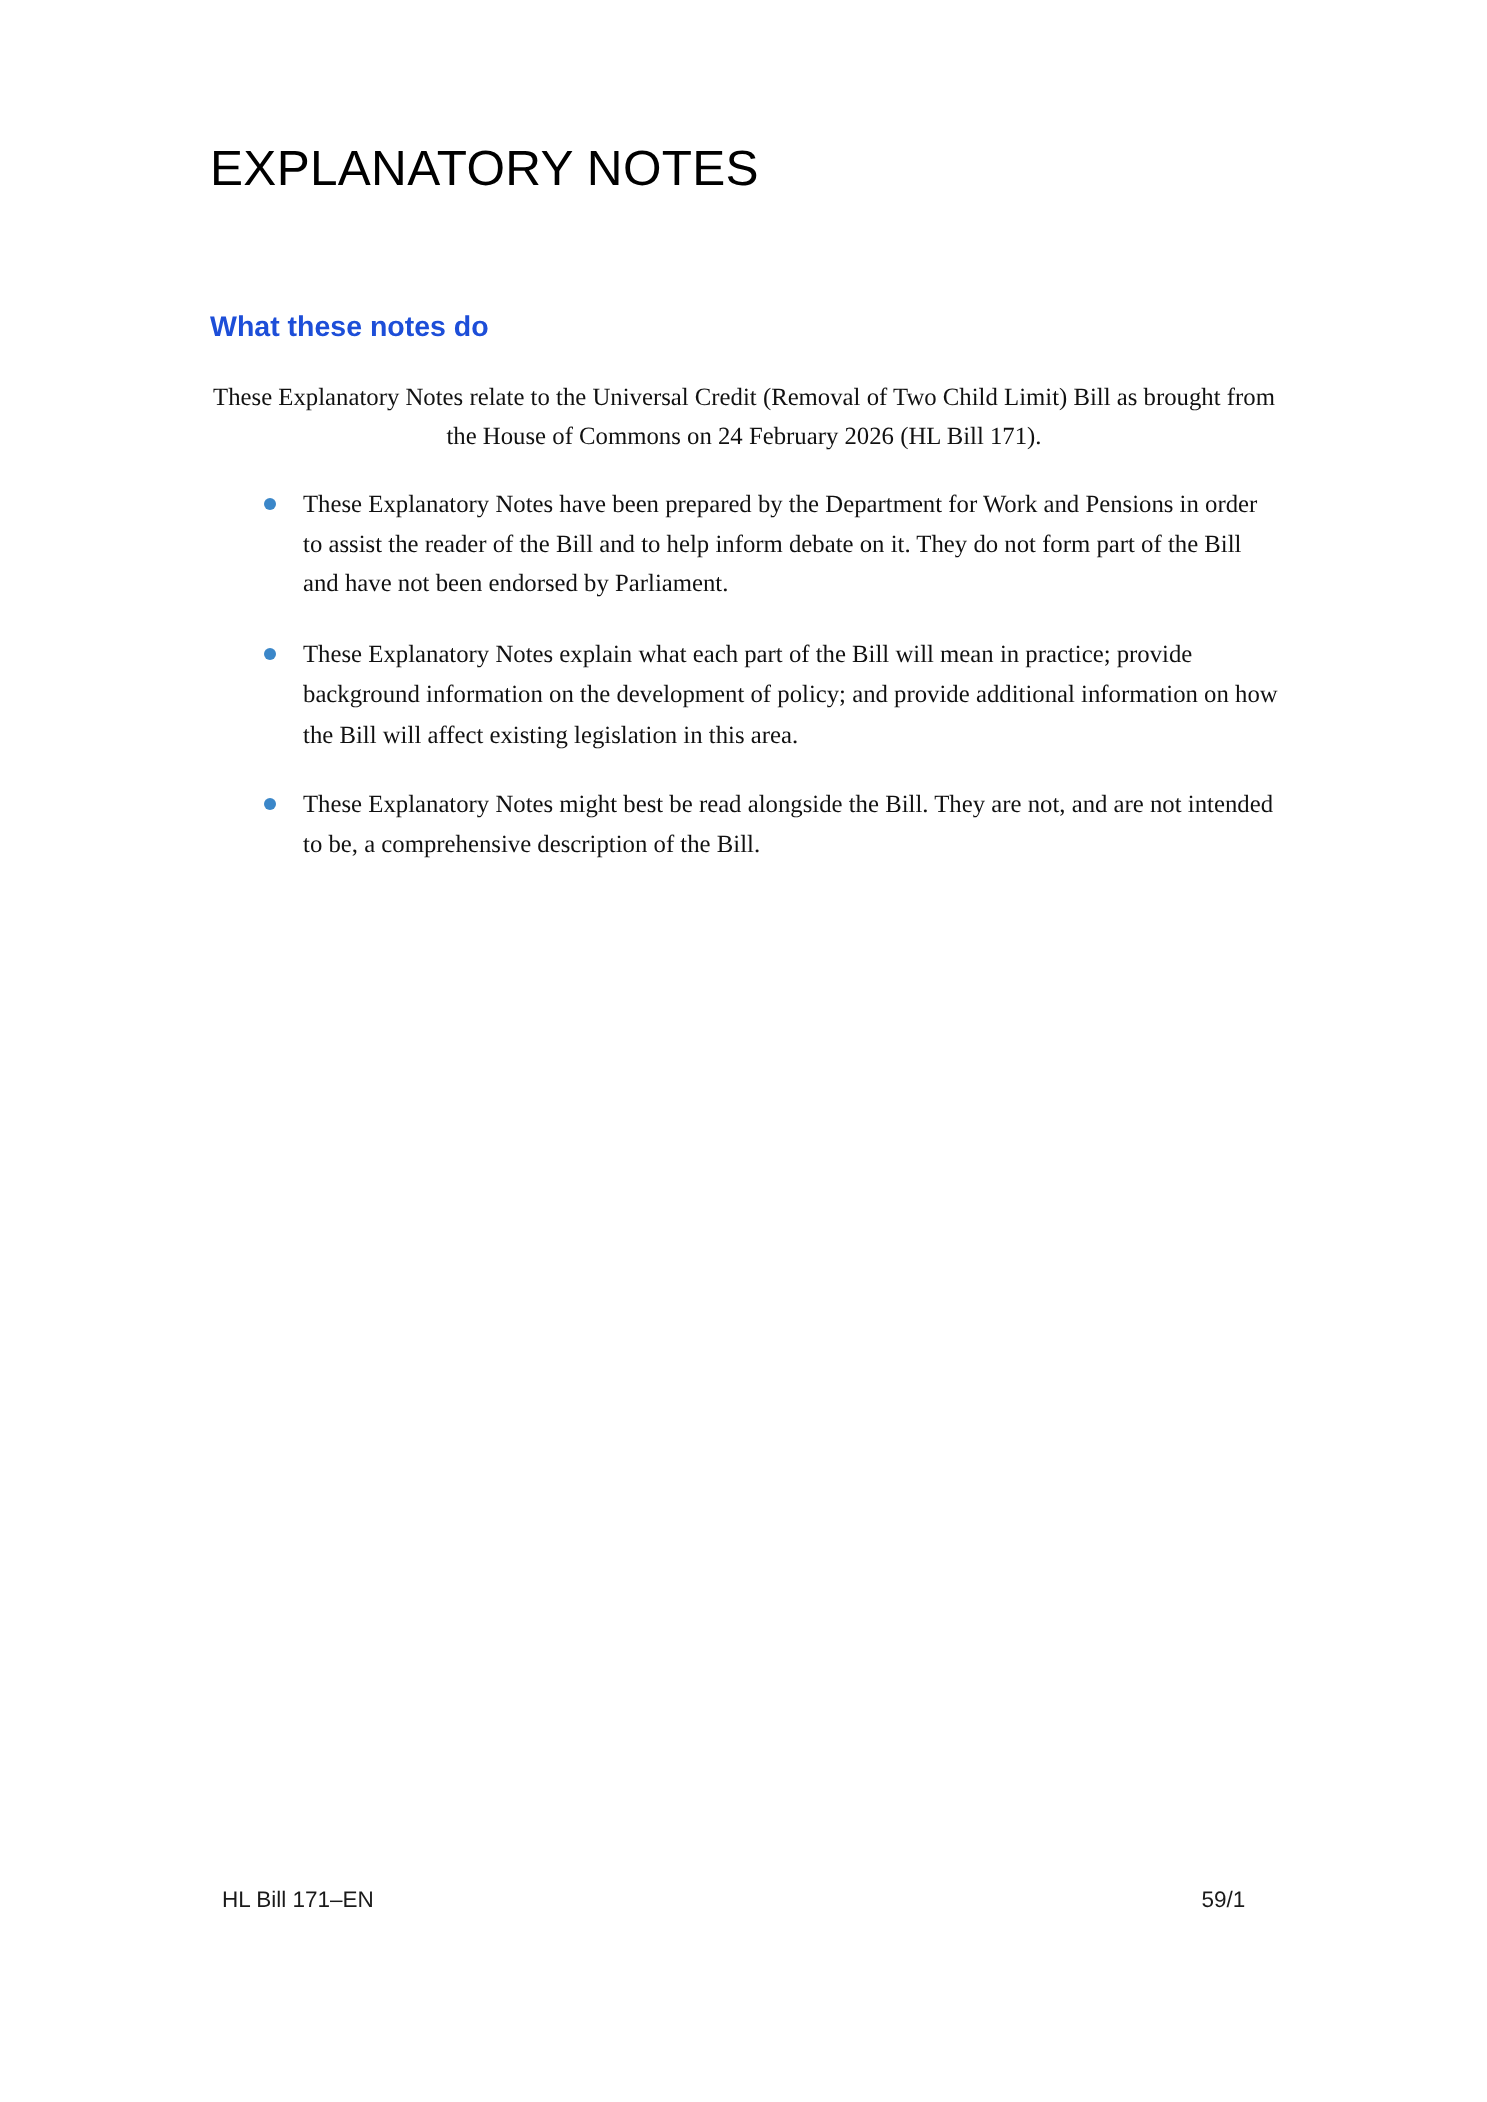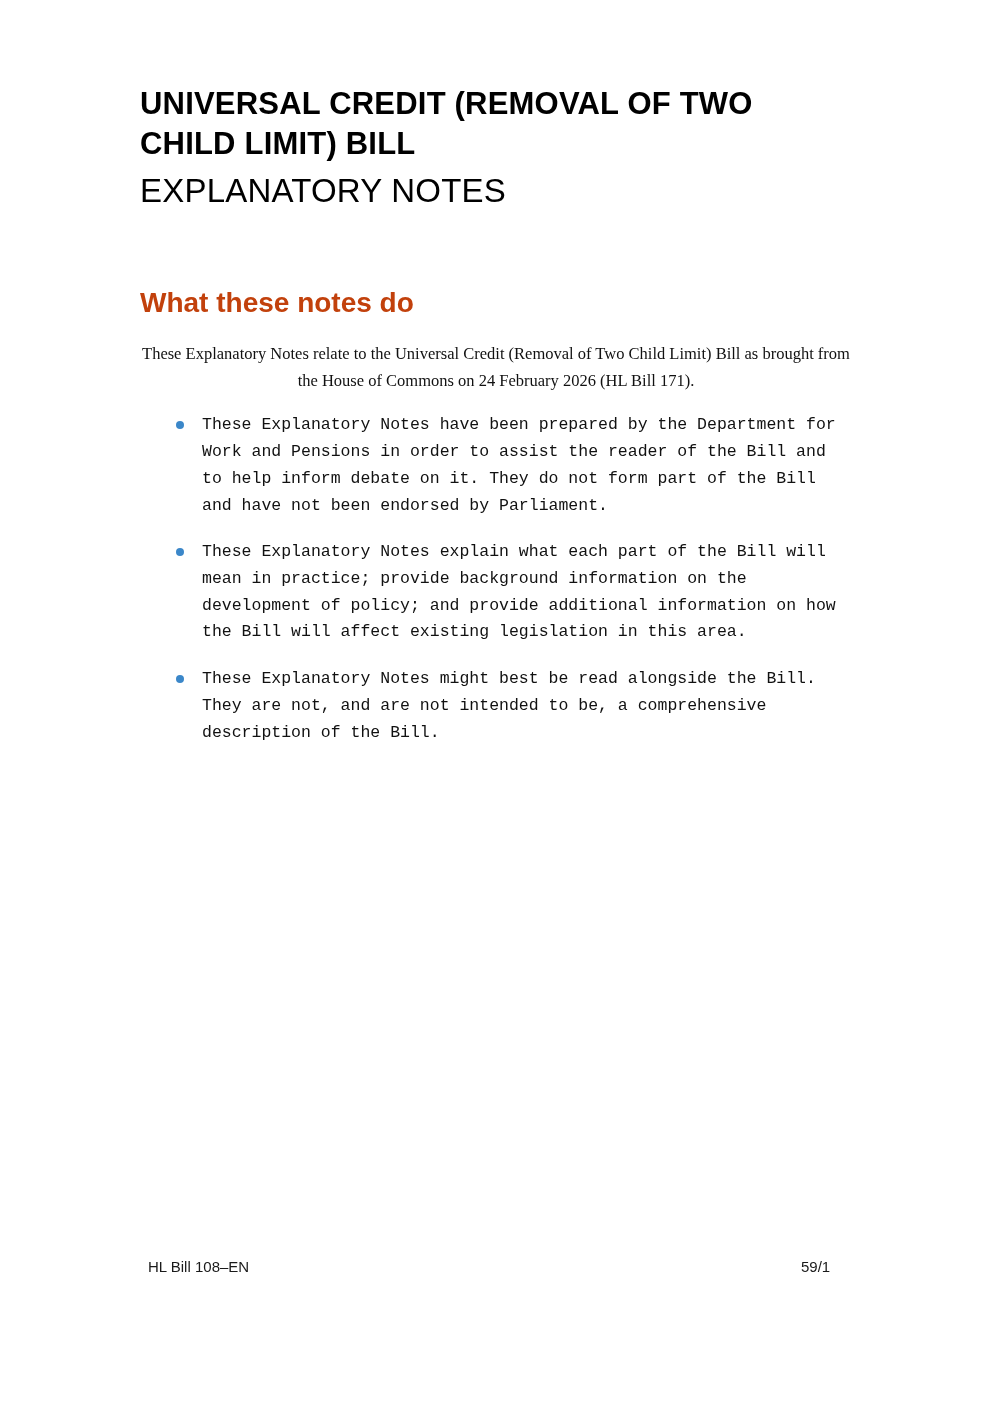--- a/index.html
+++ b/index.html
@@ -43,42 +43,42 @@
     font-weight: normal;
     font-size: 33px;
     line-height: 1.2;
     letter-spacing: 0.2px;
     margin: 8px 0 0 0;
     color: #000;
   }
   .section-heading {
     font-family: "Liberation Sans", sans-serif;
     font-weight: bold;
-    font-size: 28px;
-    color: #c2410c;
+    font-size: 19px;
+    color: #1d4ed8;
     margin: 76px 0 0 0;
   }
   .intro-para {
     font-family: "Liberation Serif", serif;
     font-size: 16.5px;
     line-height: 1.62;
     margin: 22px 0 0 0;
     text-align: center;
     color: #111;
   }
   .bullets {
     margin: 18px 0 0 0;
     padding: 0;
     list-style: none;
   }
   .bullet-item {
     position: relative;
     padding-left: 62px;
     margin-bottom: 20px;
-    font-family: Liberation Mono, monospace;
+    font-family: Liberation Serif, serif;
     font-size: 16.5px;
     line-height: 1.62;
     color: #111;
   }
   .bullet-dot {
     position: absolute;
     left: 36px;
     top: 9px;
     width: 8px;
     height: 8px;
@@ -108,21 +108,20 @@
     margin-left: 21px;
   }
 </style>
 </head>
 <body>
 
 <div class="page">
 
   <div class="content">
 
-    <h1 class="doc-title">UNIVERSAL CREDIT (REMOVAL OF TWO CHILD LIMIT) BILL</h1>
 
     <h2 class="doc-subtitle">EXPLANATORY NOTES</h2>
 
     <h3 class="section-heading">What these notes do</h3>
 
     <p class="intro-para">These Explanatory Notes relate to the Universal Credit (Removal of Two Child Limit) Bill as brought from the House of Commons on 24 February 2026 (HL Bill 171).</p>
 
     <ul class="bullets">
       <li class="bullet-item">
         <span class="bullet-dot"></span>
@@ -134,17 +133,17 @@
       </li>
       <li class="bullet-item">
         <span class="bullet-dot"></span>
         <span>These Explanatory Notes might best be read alongside the Bill. They are not, and are not intended to be, a comprehensive description of the Bill.</span>
       </li>
     </ul>
 
   </div>
 
   <div class="footer">
-    <span class="footer-left">HL Bill 108–EN</span>
+    <span class="footer-left">HL Bill 171–EN</span>
     <span class="footer-right">59/1</span>
   </div>
 
 </div>
 
 </body></html>

